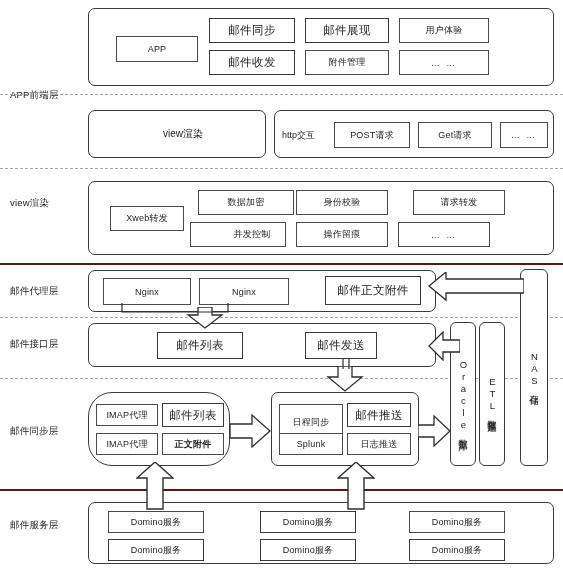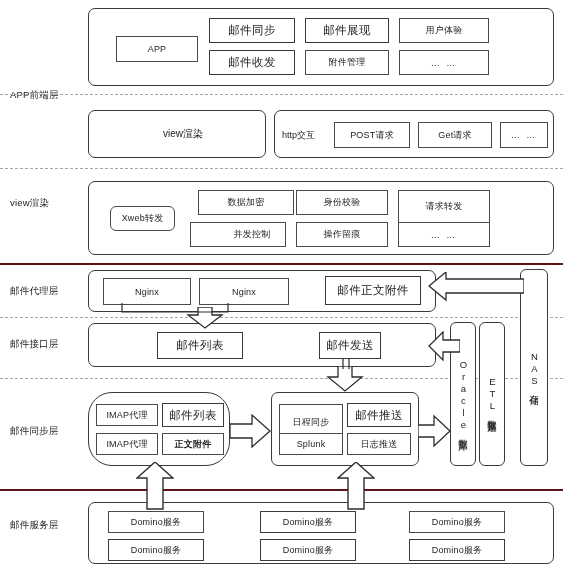--- a/index.html
+++ b/index.html
@@ -147,40 +147,40 @@
 
   <div class="group-box" style="left:274px; top:110px; width:280px; height:48px;">
     <div class="plain-label" style="left:7px; top:15px; width:52px; height:18px;">http交互</div>
     <div class="cell" style="left:59px; top:11px; width:76px; height:26px;">POST请求</div>
     <div class="cell" style="left:143px; top:11px; width:74px; height:26px;">Get请求</div>
     <div class="cell dots" style="left:225px; top:11px; width:48px; height:26px;">… …</div>
   </div>
 
   <div class="group-box" style="left:88px; top:181px; width:466px; height:74px;">
 
-    <div class="cell" style="left:21px; top:24px; width:65px; height:25px;border-radius:6px;">Xweb转发</div>
+    <div class="cell" style="left:21px; top:24px; width:74px; height:25px;">Xweb转发</div>
 
     <div class="cell" style="left:109px; top:8px; width:96px; height:25px;">数据加密</div>
     <div class="cell" style="left:207px; top:8px; width:92px; height:25px;">身份校验</div>
-    <div class="cell" style="left:309px; top:8px; width:92px; height:33px;">请求转发</div>
+    <div class="cell" style="left:324px; top:8px; width:92px; height:25px;">请求转发</div>
 
     <div class="cell" style="left:101px; top:40px; width:96px; height:25px;padding-left:28px;">并发控制</div>
     <div class="cell" style="left:207px; top:40px; width:92px; height:25px;">操作留痕</div>
     <div class="cell dots" style="left:309px; top:40px; width:92px; height:25px;">… …</div>
   </div>
 
   <div class="group-box" style="left:88px; top:270px; width:348px; height:42px;">
     <div class="cell" style="left:14px; top:7px; width:88px; height:27px;">Nginx</div>
     <div class="cell" style="left:110px; top:7px; width:90px; height:27px;">Nginx</div>
     <div class="cell thick mid" style="left:236px; top:5px; width:96px; height:29px;">邮件正文附件</div>
   </div>
 
   <div class="group-box" style="left:88px; top:323px; width:348px; height:44px;">
     <div class="cell thick mid" style="left:68px; top:8px; width:86px; height:27px;">邮件列表</div>
-    <div class="cell thick mid" style="left:216px; top:8px; width:62px; height:27px;margin-left:14px;">邮件发送</div>
+    <div class="cell thick mid" style="left:216px; top:8px; width:72px; height:27px;">邮件发送</div>
   </div>
 
   <div class="group-box" style="left:88px; top:392px; width:142px; height:74px;border-radius:24px;">
     <div class="cell" style="left:7px; top:11px; width:62px; height:22px;">IMAP代理</div>
     <div class="cell thick mid" style="left:73px; top:10px; width:62px; height:24px;">邮件列表</div>
     <div class="cell" style="left:7px; top:40px; width:62px; height:22px;">IMAP代理</div>
     <div class="cell" style="left:73px; top:40px; width:62px; height:22px;font-weight:bold;">正文附件</div>
   </div>
 
   <div class="group-box" style="left:271px; top:392px; width:148px; height:74px;">

